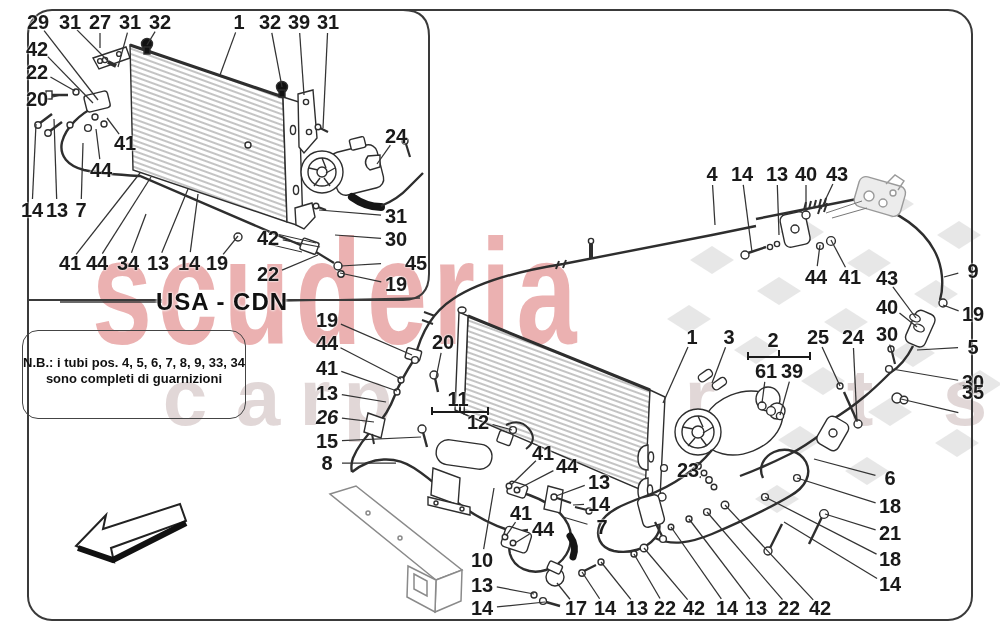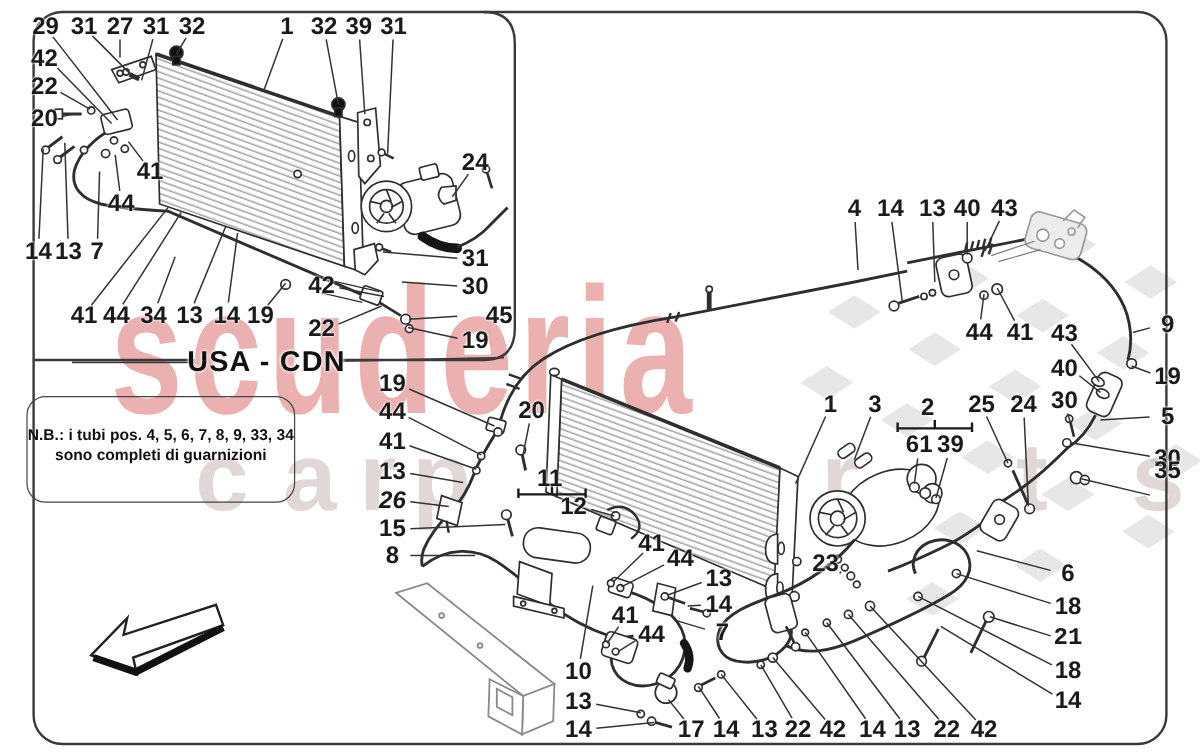--- a/index.html
+++ b/index.html
@@ -442,21 +442,21 @@
       <div class="callout" style="left: 853px; top: 337px;">24</div>
       <div class="callout" style="left: 818px; top: 337px;">25</div>
       <div class="callout" style="left: 692px; top: 337px;">1</div>
       <div class="callout" style="left: 729px; top: 337px;">3</div>
       <div class="callout" style="left: 773px; top: 340px;">2</div>
       <div class="callout" style="left: 766px; top: 371px;">61</div>
       <div class="callout" style="left: 792px; top: 371px;">39</div>
       <div class="callout" style="left: 688px; top: 470px;">23</div>
       <div class="callout" style="left: 890px; top: 478px;">6</div>
       <div class="callout" style="left: 890px; top: 506px;">18</div>
-      <div class="callout" style="left: 890px; top: 533px; font-family: Liberation Mono, monospace;">21</div>
+      <div class="callout" style="left: 890px; top: 533px;">21</div>
       <div class="callout" style="left: 890px; top: 559px;">18</div>
       <div class="callout" style="left: 890px; top: 584px;">14</div>
       <div class="callout" style="left: 327px; top: 320px;">19</div>
       <div class="callout" style="left: 327px; top: 343px;">44</div>
       <div class="callout" style="left: 327px; top: 368px;">41</div>
       <div class="callout" style="left: 327px; top: 393px;">13</div>
       <div class="callout" style="left: 327px; top: 417px; font-style: italic;">26</div>
       <div class="callout" style="left: 327px; top: 441px;">15</div>
       <div class="callout" style="left: 327px; top: 463px;">8</div>
       <div class="callout" style="left: 443px; top: 342px;">20</div>

